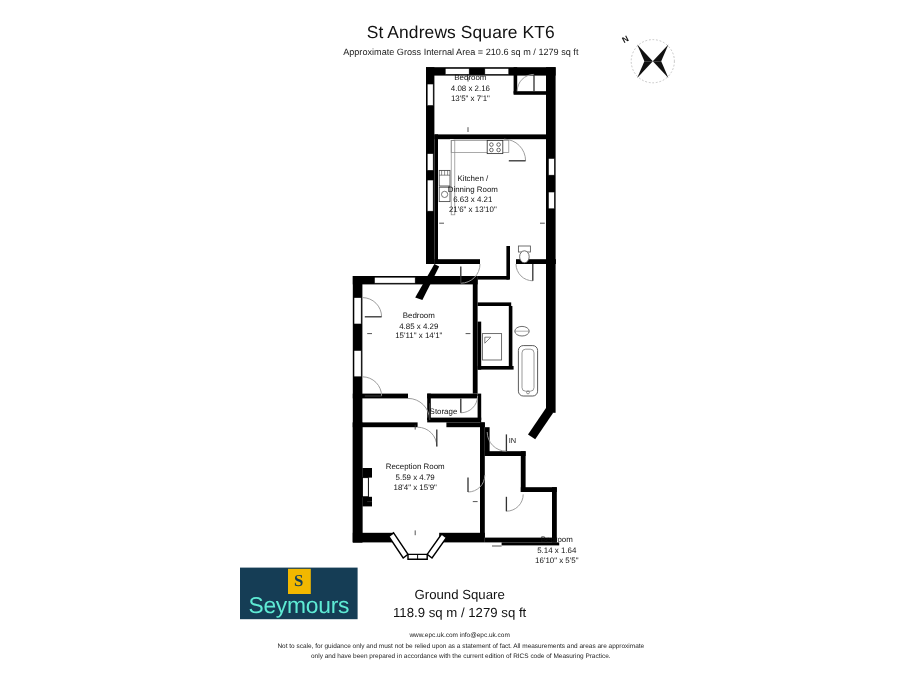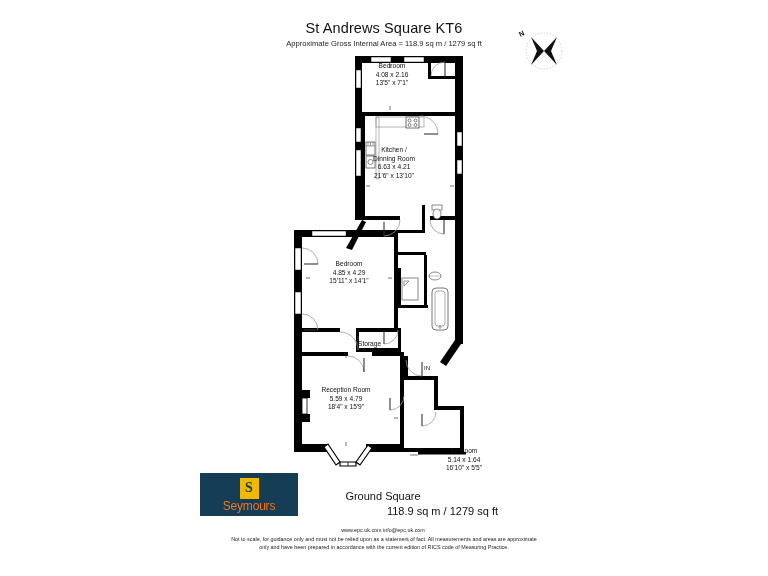--- a/index.html
+++ b/index.html
@@ -70,47 +70,47 @@
     width:19px;height:21px;background:#f2b800;
     display:flex;align-items:center;justify-content:center;
     margin-bottom:1px;
   }
   #logo-mark-letter{
     font-family:"Liberation Serif","DejaVu Serif",serif;
     font-size:14px;font-weight:bold;color:#153d55;
     line-height:1;
   }
   #logo-text{
-    color:#f97316;font-size:12px;letter-spacing:-0.2px;
+    color:#5eead4;font-size:19px;letter-spacing:-0.2px;
     line-height:1;
   }
 
   
   #footer-floor{
     left:268px;top:490px;width:230px;
     text-align:center;font-size:11px;color:#111;
   }
   #footer-area{
     left:268px;top:505px;width:230px;
-    text-align:right;font-size:11px;color:#111;
+    text-align:center;font-size:11px;color:#111;
   }
   #footer-contact{
     left:228px;top:527px;width:310px;
     text-align:center;font-size:5.4px;color:#222;
   }
   #footer-disclaimer{
     left:178px;top:535px;width:412px;
     text-align:center;font-size:5.4px;line-height:1.5;color:#222;
   }
 </style>
 </head>
 <body>
 
 <div class="abs" id="plan-title">St Andrews Square KT6</div>
-<div class="abs" id="plan-subtitle">Approximate Gross Internal Area = 118.9 sq m / 1279 sq ft</div>
+<div class="abs" id="plan-subtitle">Approximate Gross Internal Area = 210.6 sq m / 1279 sq ft</div>
 
 <div class="abs" id="compass-n">N</div>
 <svg class="abs" id="compass" viewBox="0 0 42 42">
   <circle cx="21" cy="21" r="18" fill="none" stroke="#bbbbbb" stroke-width="0.7" stroke-dasharray="1.5 1.5"></circle>
   <path d="M21 21 L8 7 L14 21 Z" fill="#111"></path>
   <path d="M21 21 L34 7 L28 21 Z" fill="#111"></path>
   <path d="M21 21 L8 35 L14 21 Z" fill="#111"></path>
   <path d="M21 21 L34 35 L28 21 Z" fill="#111"></path>
   <path d="M21 21 L8 7 L21 13 Z" fill="#ffffff" opacity="0"></path>
 </svg>

